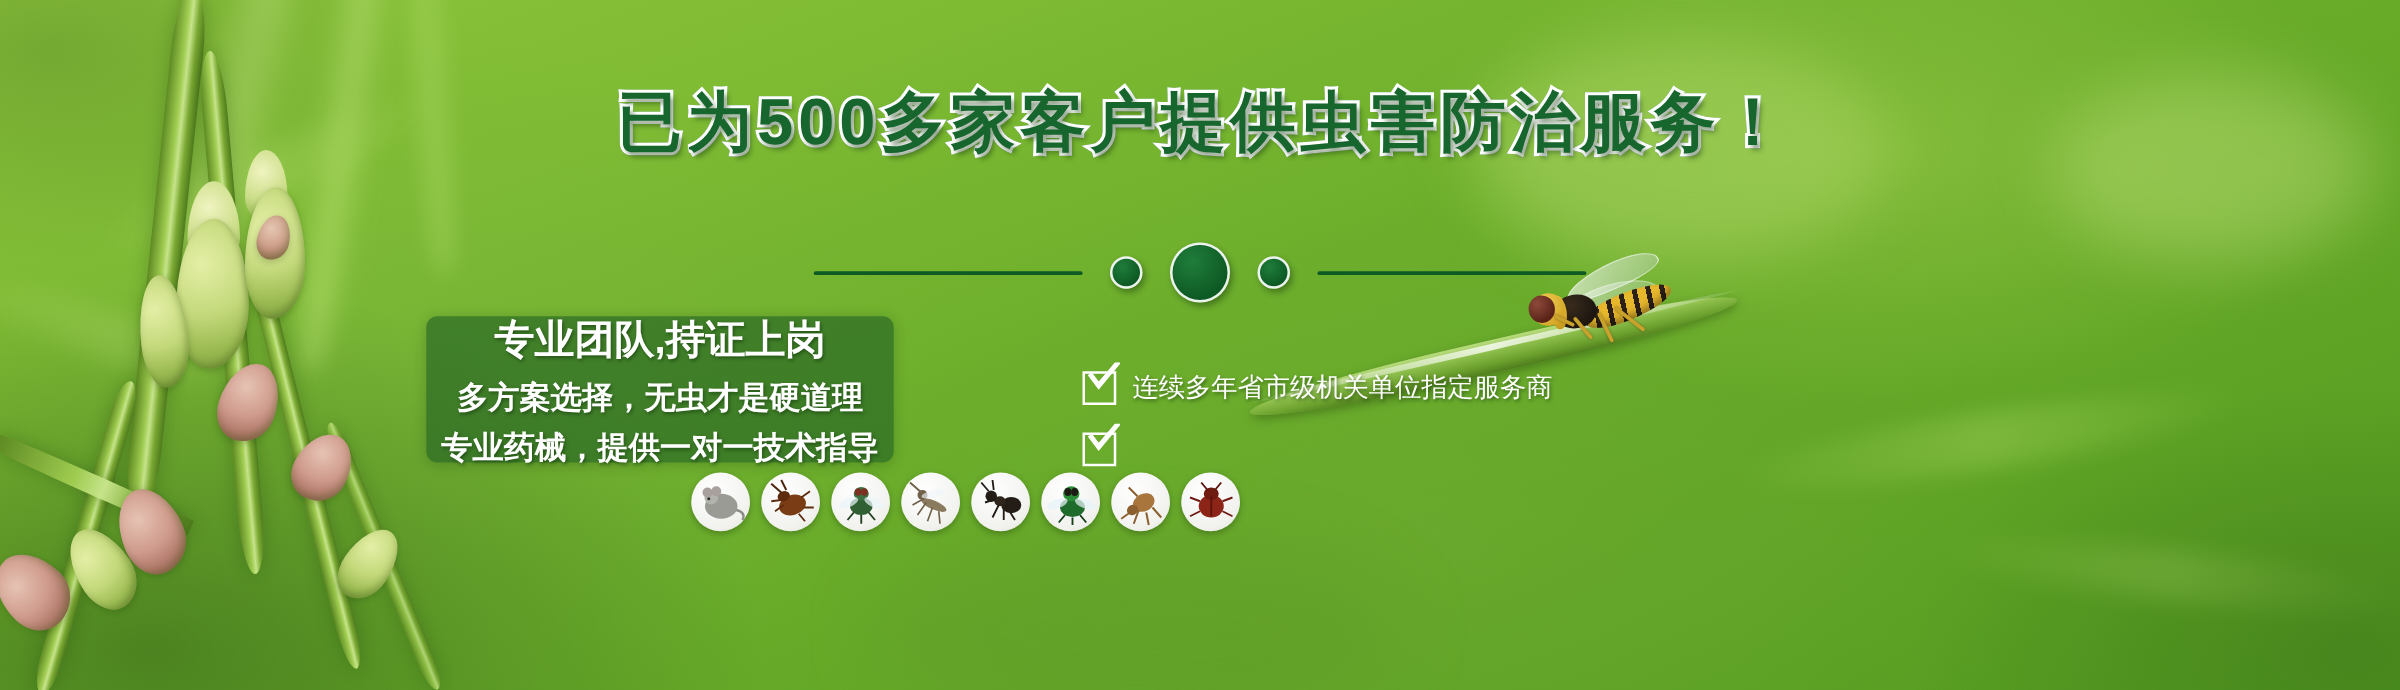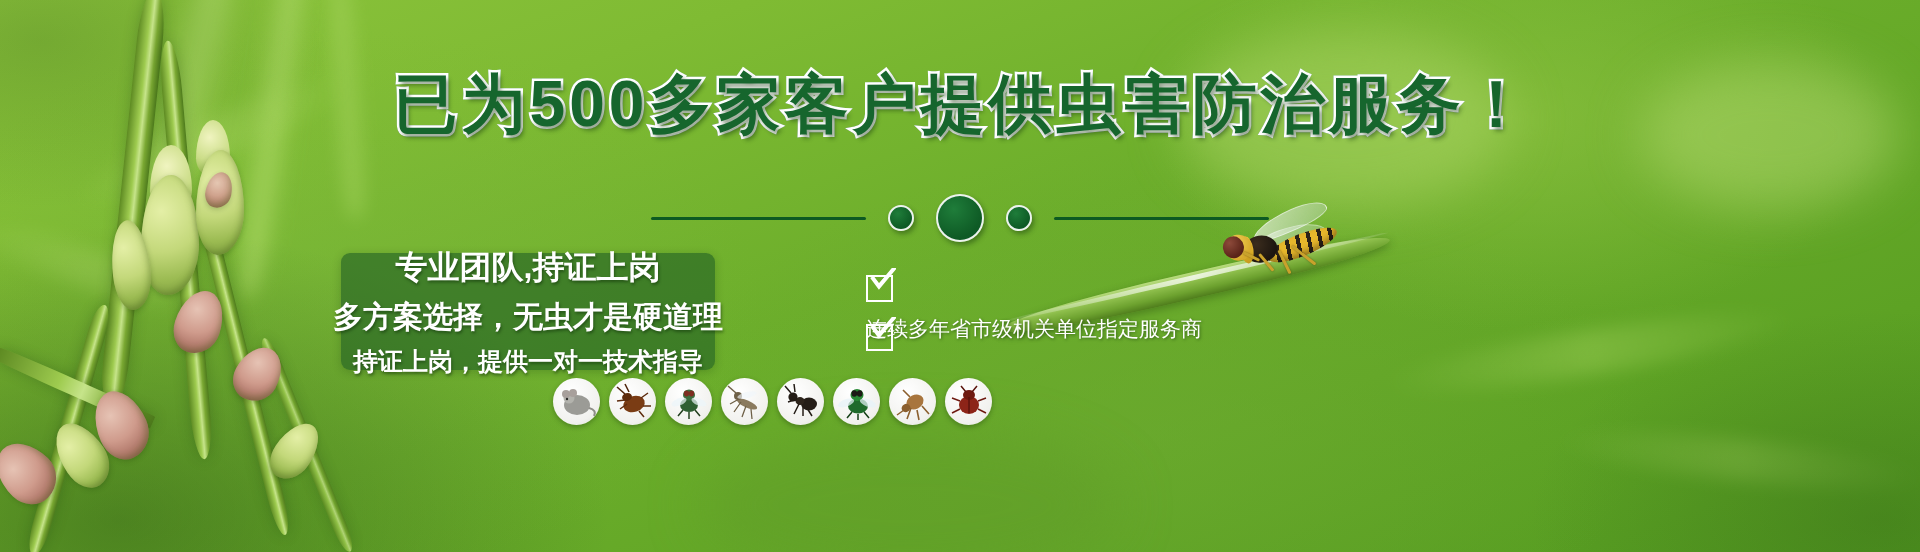--- a/index.html
+++ b/index.html
@@ -108,21 +108,21 @@
   }
   #fly .wing.w2{top:10px;transform:rotate(-4deg);opacity:.78;width:70px;}
   #fly .leg{
     position:absolute;background:#c9a22c;height:3px;border-radius:2px;
     box-shadow:0 0 2px rgba(60,40,5,.5);
   }
 
   
   #headline{
     position:absolute;left:6px;right:0;top:72px;text-align:center;
-    font-size:64px;font-weight:bold;letter-spacing:4px;line-height:1;
+    font-size:52px;font-weight:bold;letter-spacing:4px;line-height:1;
     white-space:nowrap;
     color:#16662d;
     -webkit-text-stroke:5px #ffffff;
     paint-order:stroke fill;
     text-shadow:
       3px 4px 4px rgba(20,55,10,.45),
       0 0 2px rgba(255,255,255,.8);
   }
   #headline-inner{
     background:linear-gradient(180deg,#2f8b3c 0%,#1d6e2c 45%,#0f4c1d 100%);
@@ -150,27 +150,27 @@
     border-radius:9px 9px 9px 9px;
     box-shadow:0 2px 10px rgba(15,45,10,.22);
     display:flex;flex-direction:column;align-items:center;justify-content:center;
     gap:7px;
   }
   #points-box .pt{
     color:#ffffff;font-weight:bold;white-space:nowrap;
     text-shadow:1px 2px 3px rgba(10,40,5,.5);
   }
   #points-box .pt.p0{font-size:32px;letter-spacing:0px;}
-  #points-box .pt.p1{font-size:30px;letter-spacing:0px;}
+  #points-box .pt.p1{font-size:25px;letter-spacing:0px;}
   #points-box .pt.p2{font-size:25px;letter-spacing:0px;}
 
   
   #checklist{position:absolute;left:866px;top:275px;width:430px;}
   #checklist .row{
-    display:flex;align-items:flex-start;gap:13px;height:49px;flex-direction:column;
+    display:flex;align-items:flex-end;gap:13px;height:49px;
   }
   #checklist .box{
     position:relative;width:23px;height:23px;border:2px solid #ffffff;flex:0 0 auto;
   }
   #checklist .box .tick{
     position:absolute;left:2px;top:-9px;width:26px;height:22px;
   }
   #checklist .label{
     color:#ffffff;font-size:21px;font-weight:normal;white-space:nowrap;
     text-shadow:1px 1px 3px rgba(15,45,10,.55);
@@ -256,21 +256,21 @@
     <span class="rule"></span>
     <span class="dot sm"></span>
     <span class="dot lg"></span>
     <span class="dot sm"></span>
     <span class="rule"></span>
   </div>
 
   <div id="points-box">
     <div class="pt p0">专业团队,持证上岗</div>
     <div class="pt p1">多方案选择，无虫才是硬道理</div>
-    <div class="pt p2">持证上岗，提供一对一技术指导</div>
+    <div class="pt p2">专业药械，提供一对一技术指导</div>
   </div>
 
   <div id="checklist">
     <div class="row">
       <span class="box">
         <svg class="tick" viewBox="0 0 26 22" aria-hidden="true">
           <path d="M2 11 L9 19 L25 0 L23.5 0 L8.8 15.4 L4.2 9.4 Z" fill="#ffffff"></path>
           <path d="M3 10.5 L9 18.5 L24 0.5" stroke="#ffffff" stroke-width="4" fill="none" stroke-linecap="square"></path>
         </svg>
       </span>

